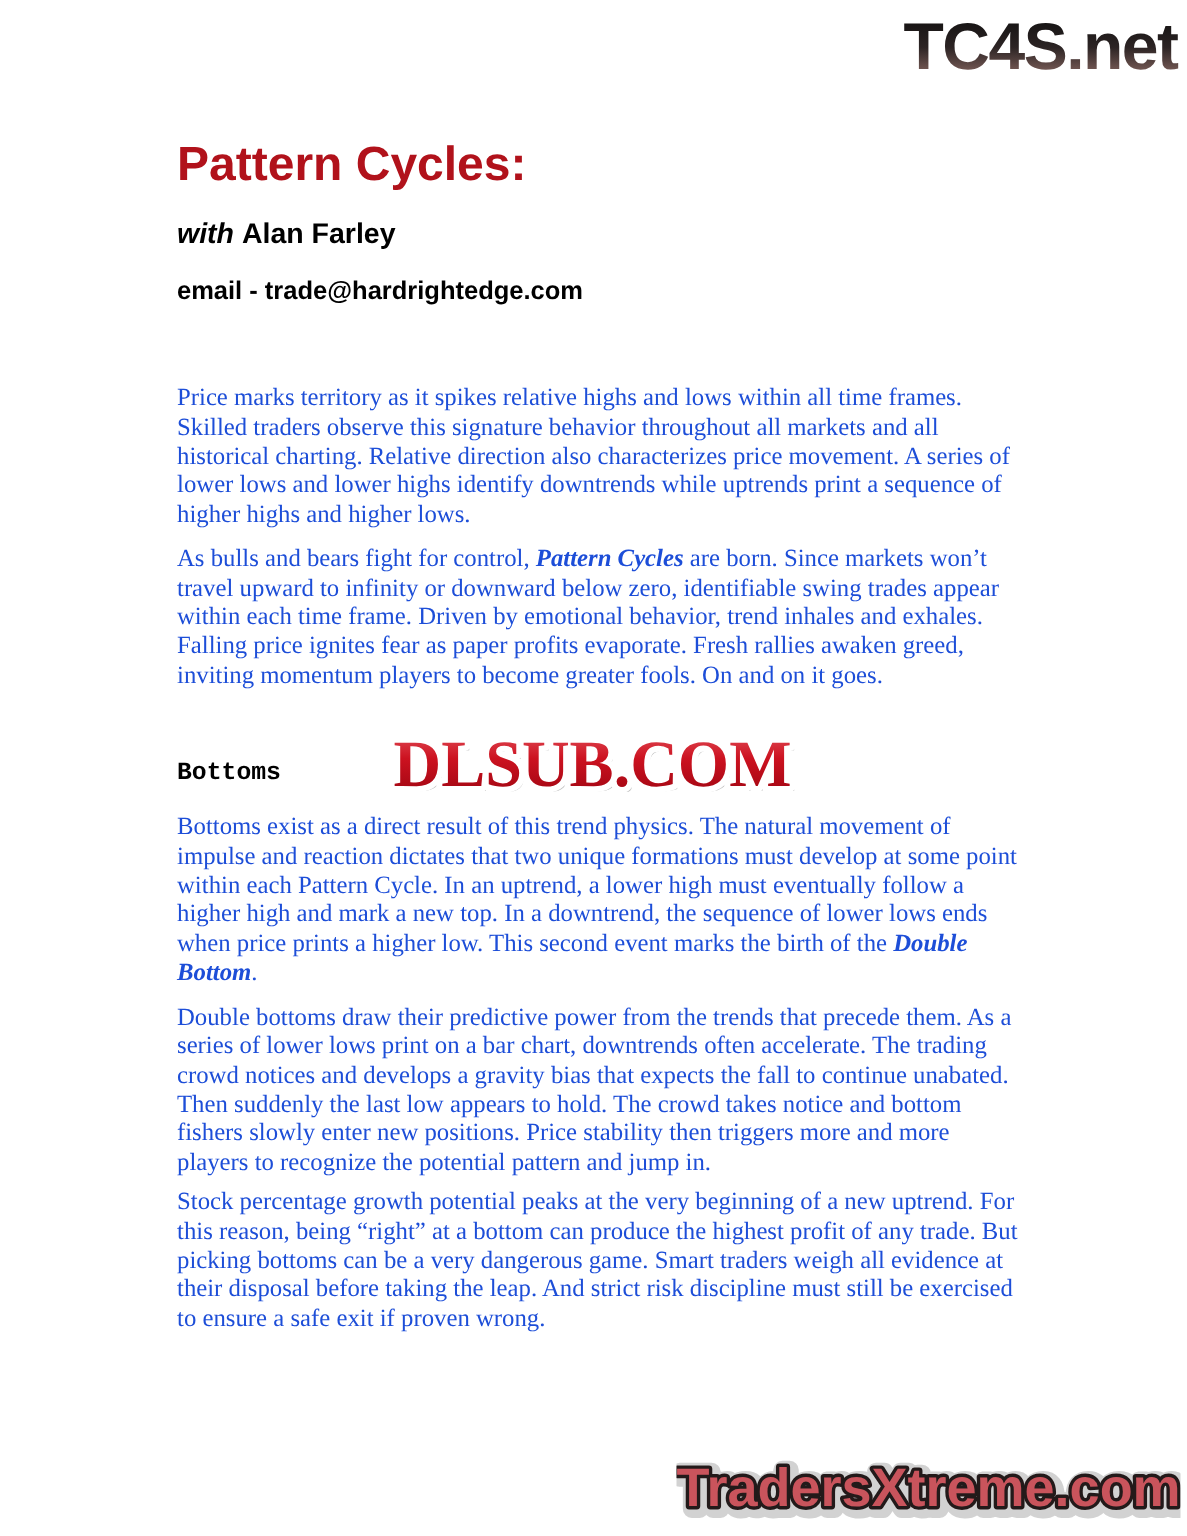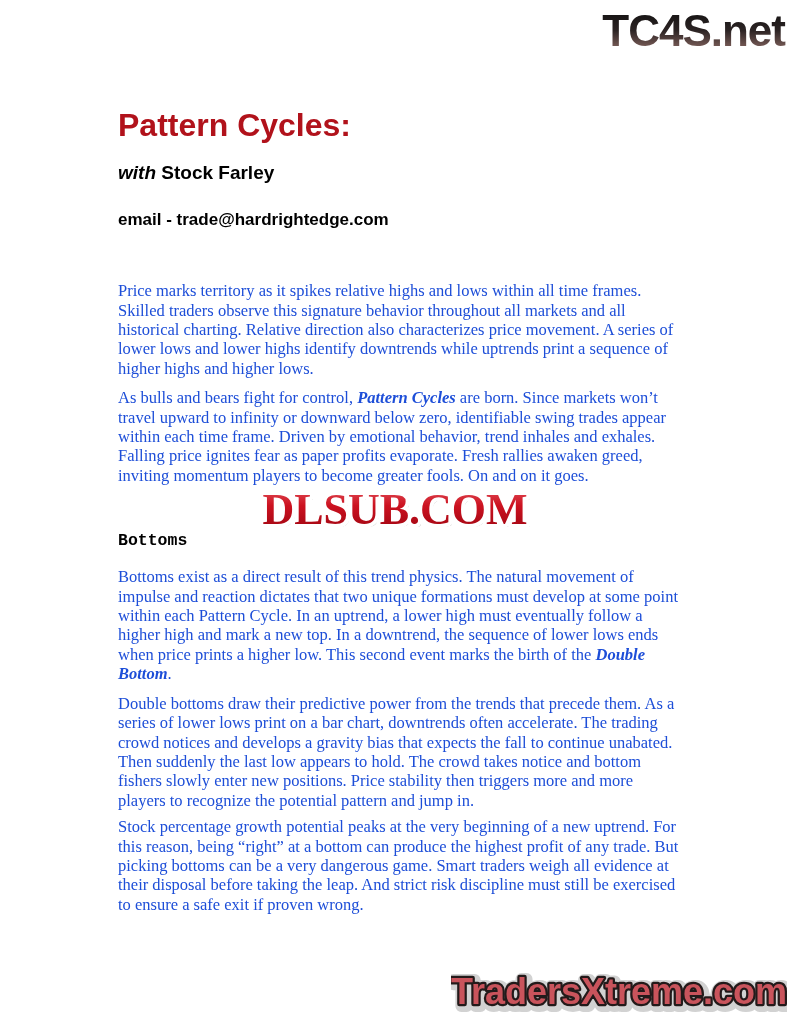--- a/index.html
+++ b/index.html
@@ -10,21 +10,21 @@
     background: #ffffff;
     overflow: hidden;
     font-family: "Liberation Serif", serif;
   }
   
   .top-logo { position: absolute; top: 2px; right: 4px; }
   
   .content {
     position: absolute;
     left: 118px;
-    top: 16px;
+    top: 0;
     width: 562px;
     color: #141414;
   }
   .title {
     margin: 92px 0 0 0;
     font-family: "Liberation Sans", sans-serif;
     font-weight: bold;
     font-size: 32px;
     line-height: 1.1;
     color: #B1121B;
@@ -39,21 +39,21 @@
   }
   .byline {
     margin: 19px 0 0 0;
     font-family: "Liberation Sans", sans-serif;
     font-size: 19px;
     color: #000;
   }
   .byline .prefix { font-weight: bold; font-style: italic; }
   .byline .name { font-weight: bold; }
   .email-line {
-    margin: 26px 0 0 0;
+    margin: 16px 0 0 0;
     font-family: "Liberation Sans", sans-serif;
     font-weight: bold;
     font-size: 17px;
     color: #000;
   }
   .body-p {
     font-size: 16.5px;
     line-height: 19.4px;
     margin: 0;
     color: #1d4ed8;
@@ -95,21 +95,21 @@
           <stop offset="0.8" stop-color="#6e5450"></stop>
           <stop offset="1" stop-color="#9a807a"></stop>
         </linearGradient>
       </defs>
       <text x="198" y="44" text-anchor="end" font-family="Liberation Sans, sans-serif" font-weight="bold" font-size="44" letter-spacing="-1" fill="url(#tcGrad)">TC4S.net</text>
     </svg>
   </div>
 
   <div class="content">
     <h1 class="title">Pattern Cycles:</h1>
-    <p class="byline"><span class="prefix">with</span> <span class="name">Stock Farley</span></p>
+    <p class="byline"><span class="prefix">with</span> <span class="name">Alan Farley</span></p>
     <p class="email-line">email - trade@hardrightedge.com</p>
 
     <p class="body-p p1"><span>Price marks territory as it spikes relative highs and lows within all time frames. Skilled traders observe this signature behavior throughout all markets and all historical charting. Relative direction also characterizes price movement. A series of lower lows and lower highs identify downtrends while uptrends print a sequence of higher highs and higher lows.</span><span class="emph"></span><span></span></p>
 
     <p class="body-p p2"><span>As bulls and bears fight for control, </span><span class="emph">Pattern Cycles</span><span> are born. Since markets won’t travel upward to infinity or downward below zero, identifiable swing trades appear within each time frame. Driven by emotional behavior, trend inhales and exhales. Falling price ignites fear as paper profits evaporate. Fresh rallies awaken greed, inviting momentum players to become greater fools. On and on it goes.</span></p>
 
     <h3 class="section-heading">Bottoms</h3>
 
     <p class="body-p p3"><span>Bottoms exist as a direct result of this trend physics. The natural movement of impulse and reaction dictates that two unique formations must develop at some point within each Pattern Cycle. In an uptrend, a lower high must eventually follow a higher high and mark a new top. In a downtrend, the sequence of lower lows ends when price prints a higher low. This second event marks the birth of the </span><span class="emph">Double Bottom</span><span>.</span></p>
 

